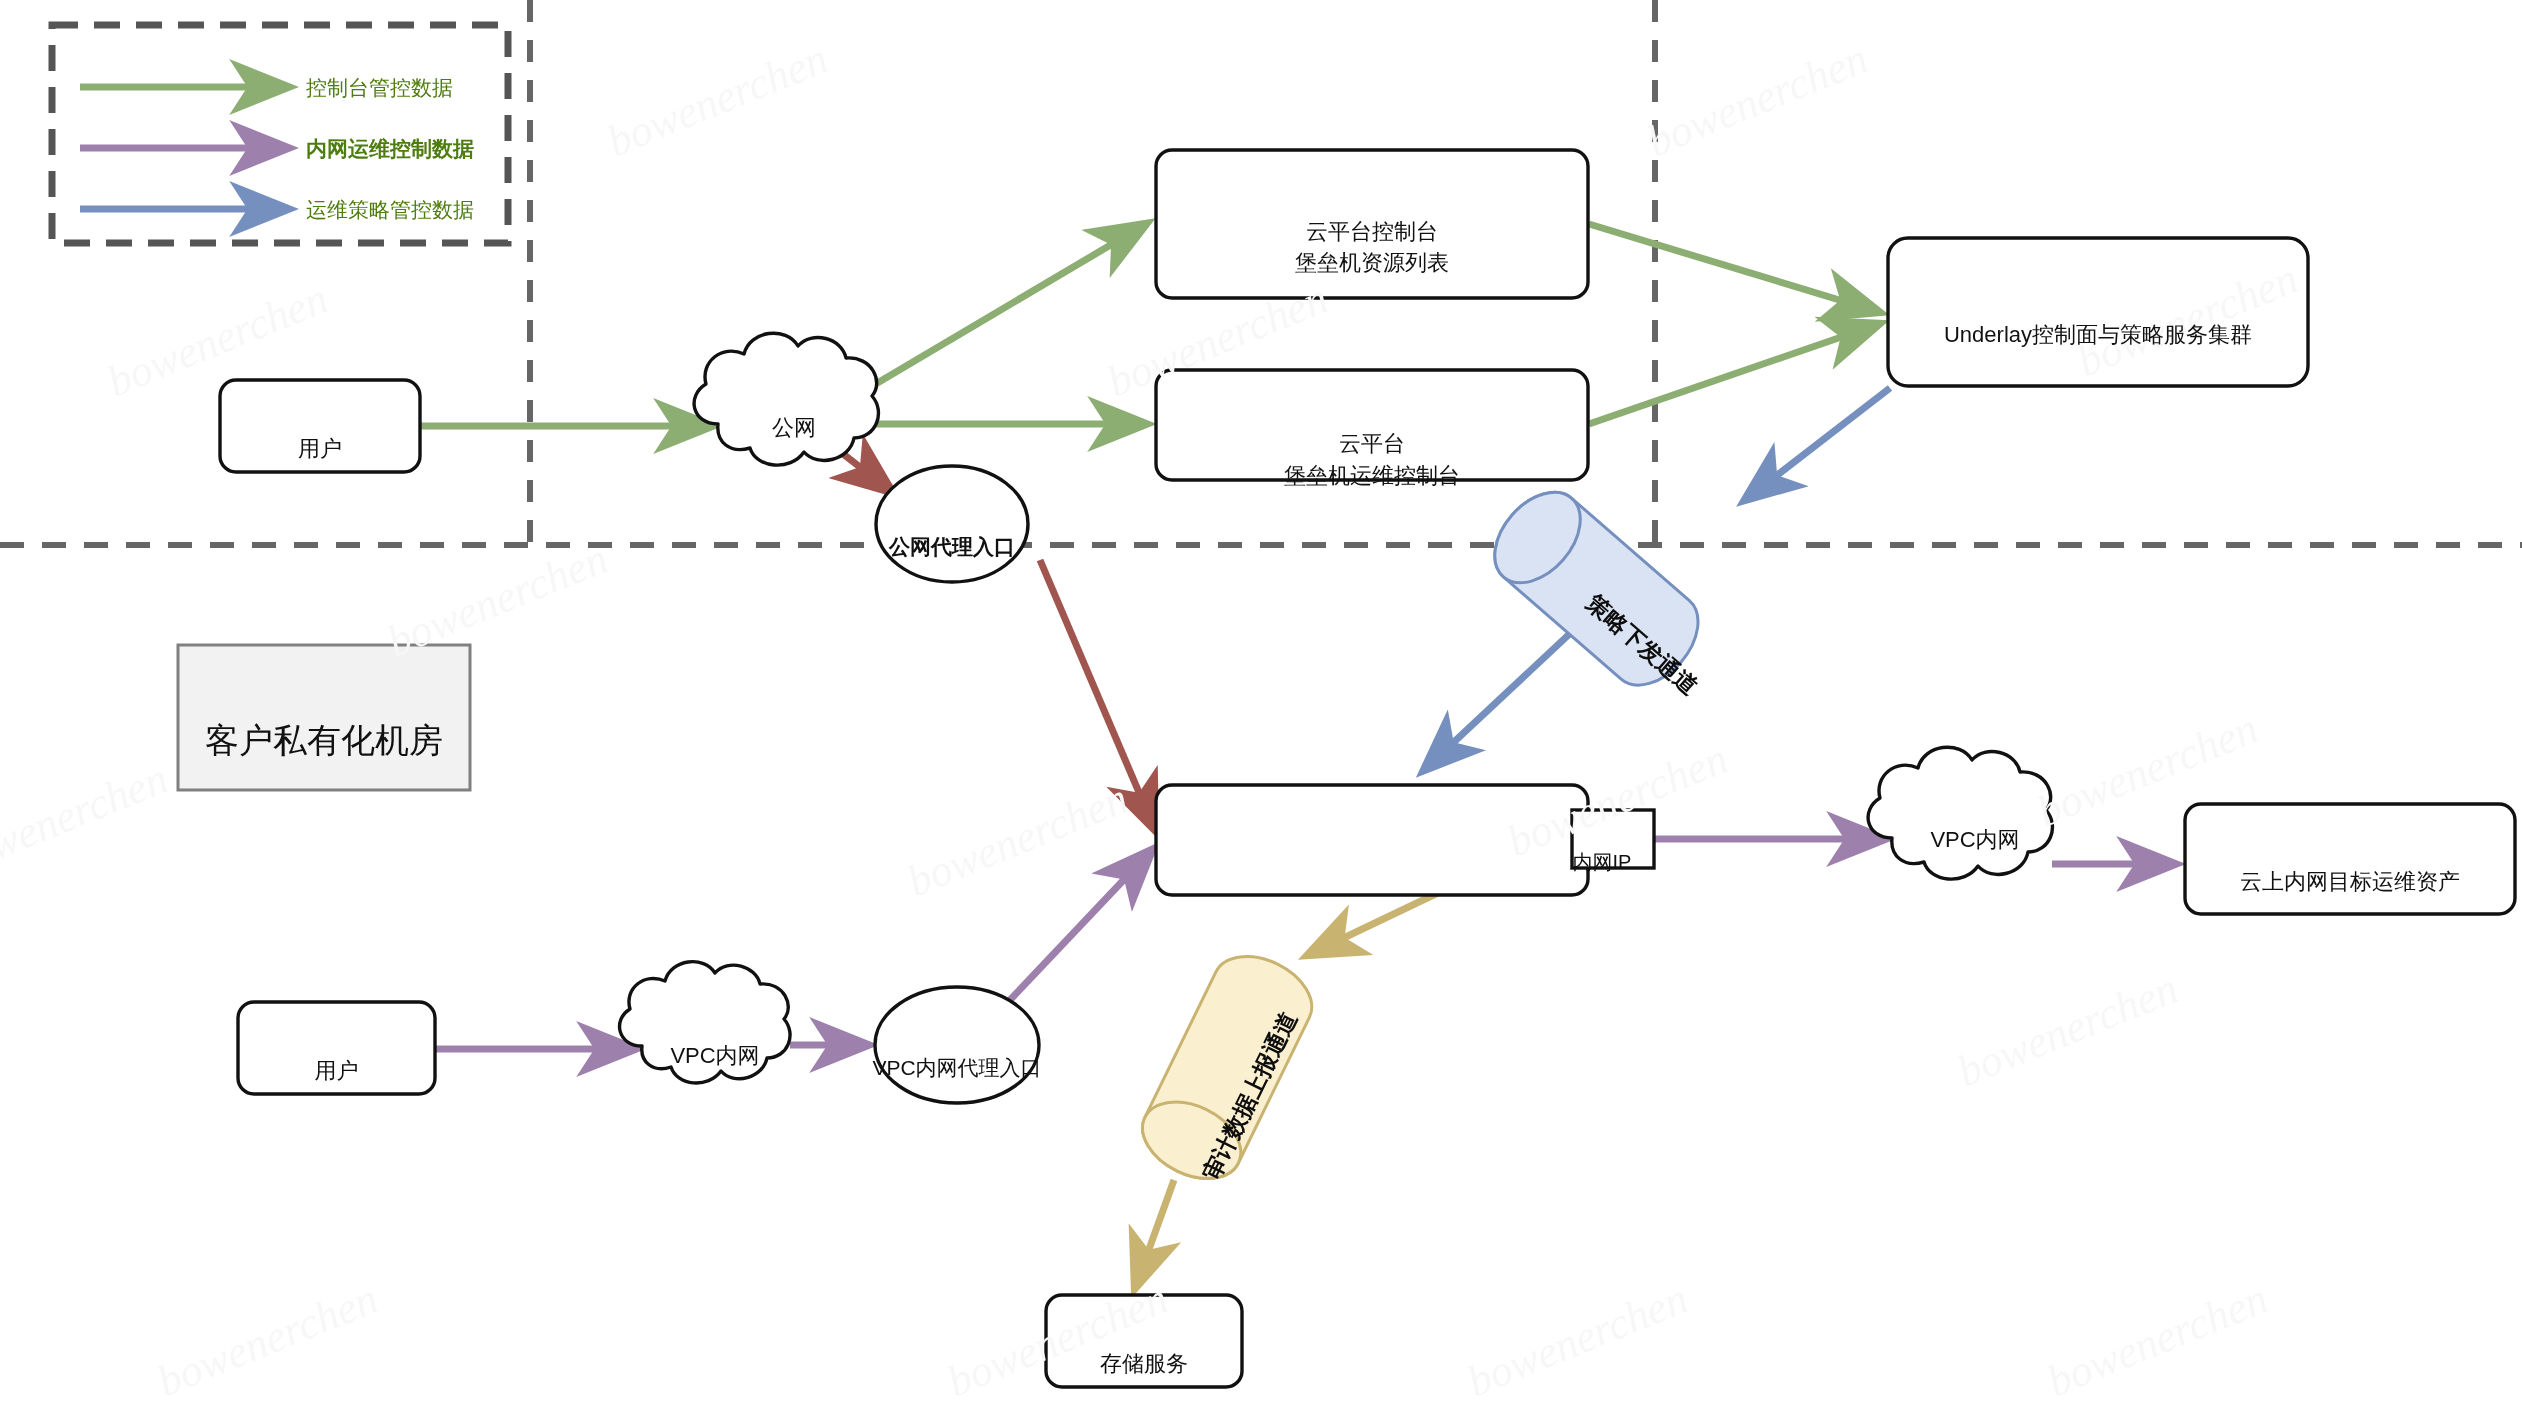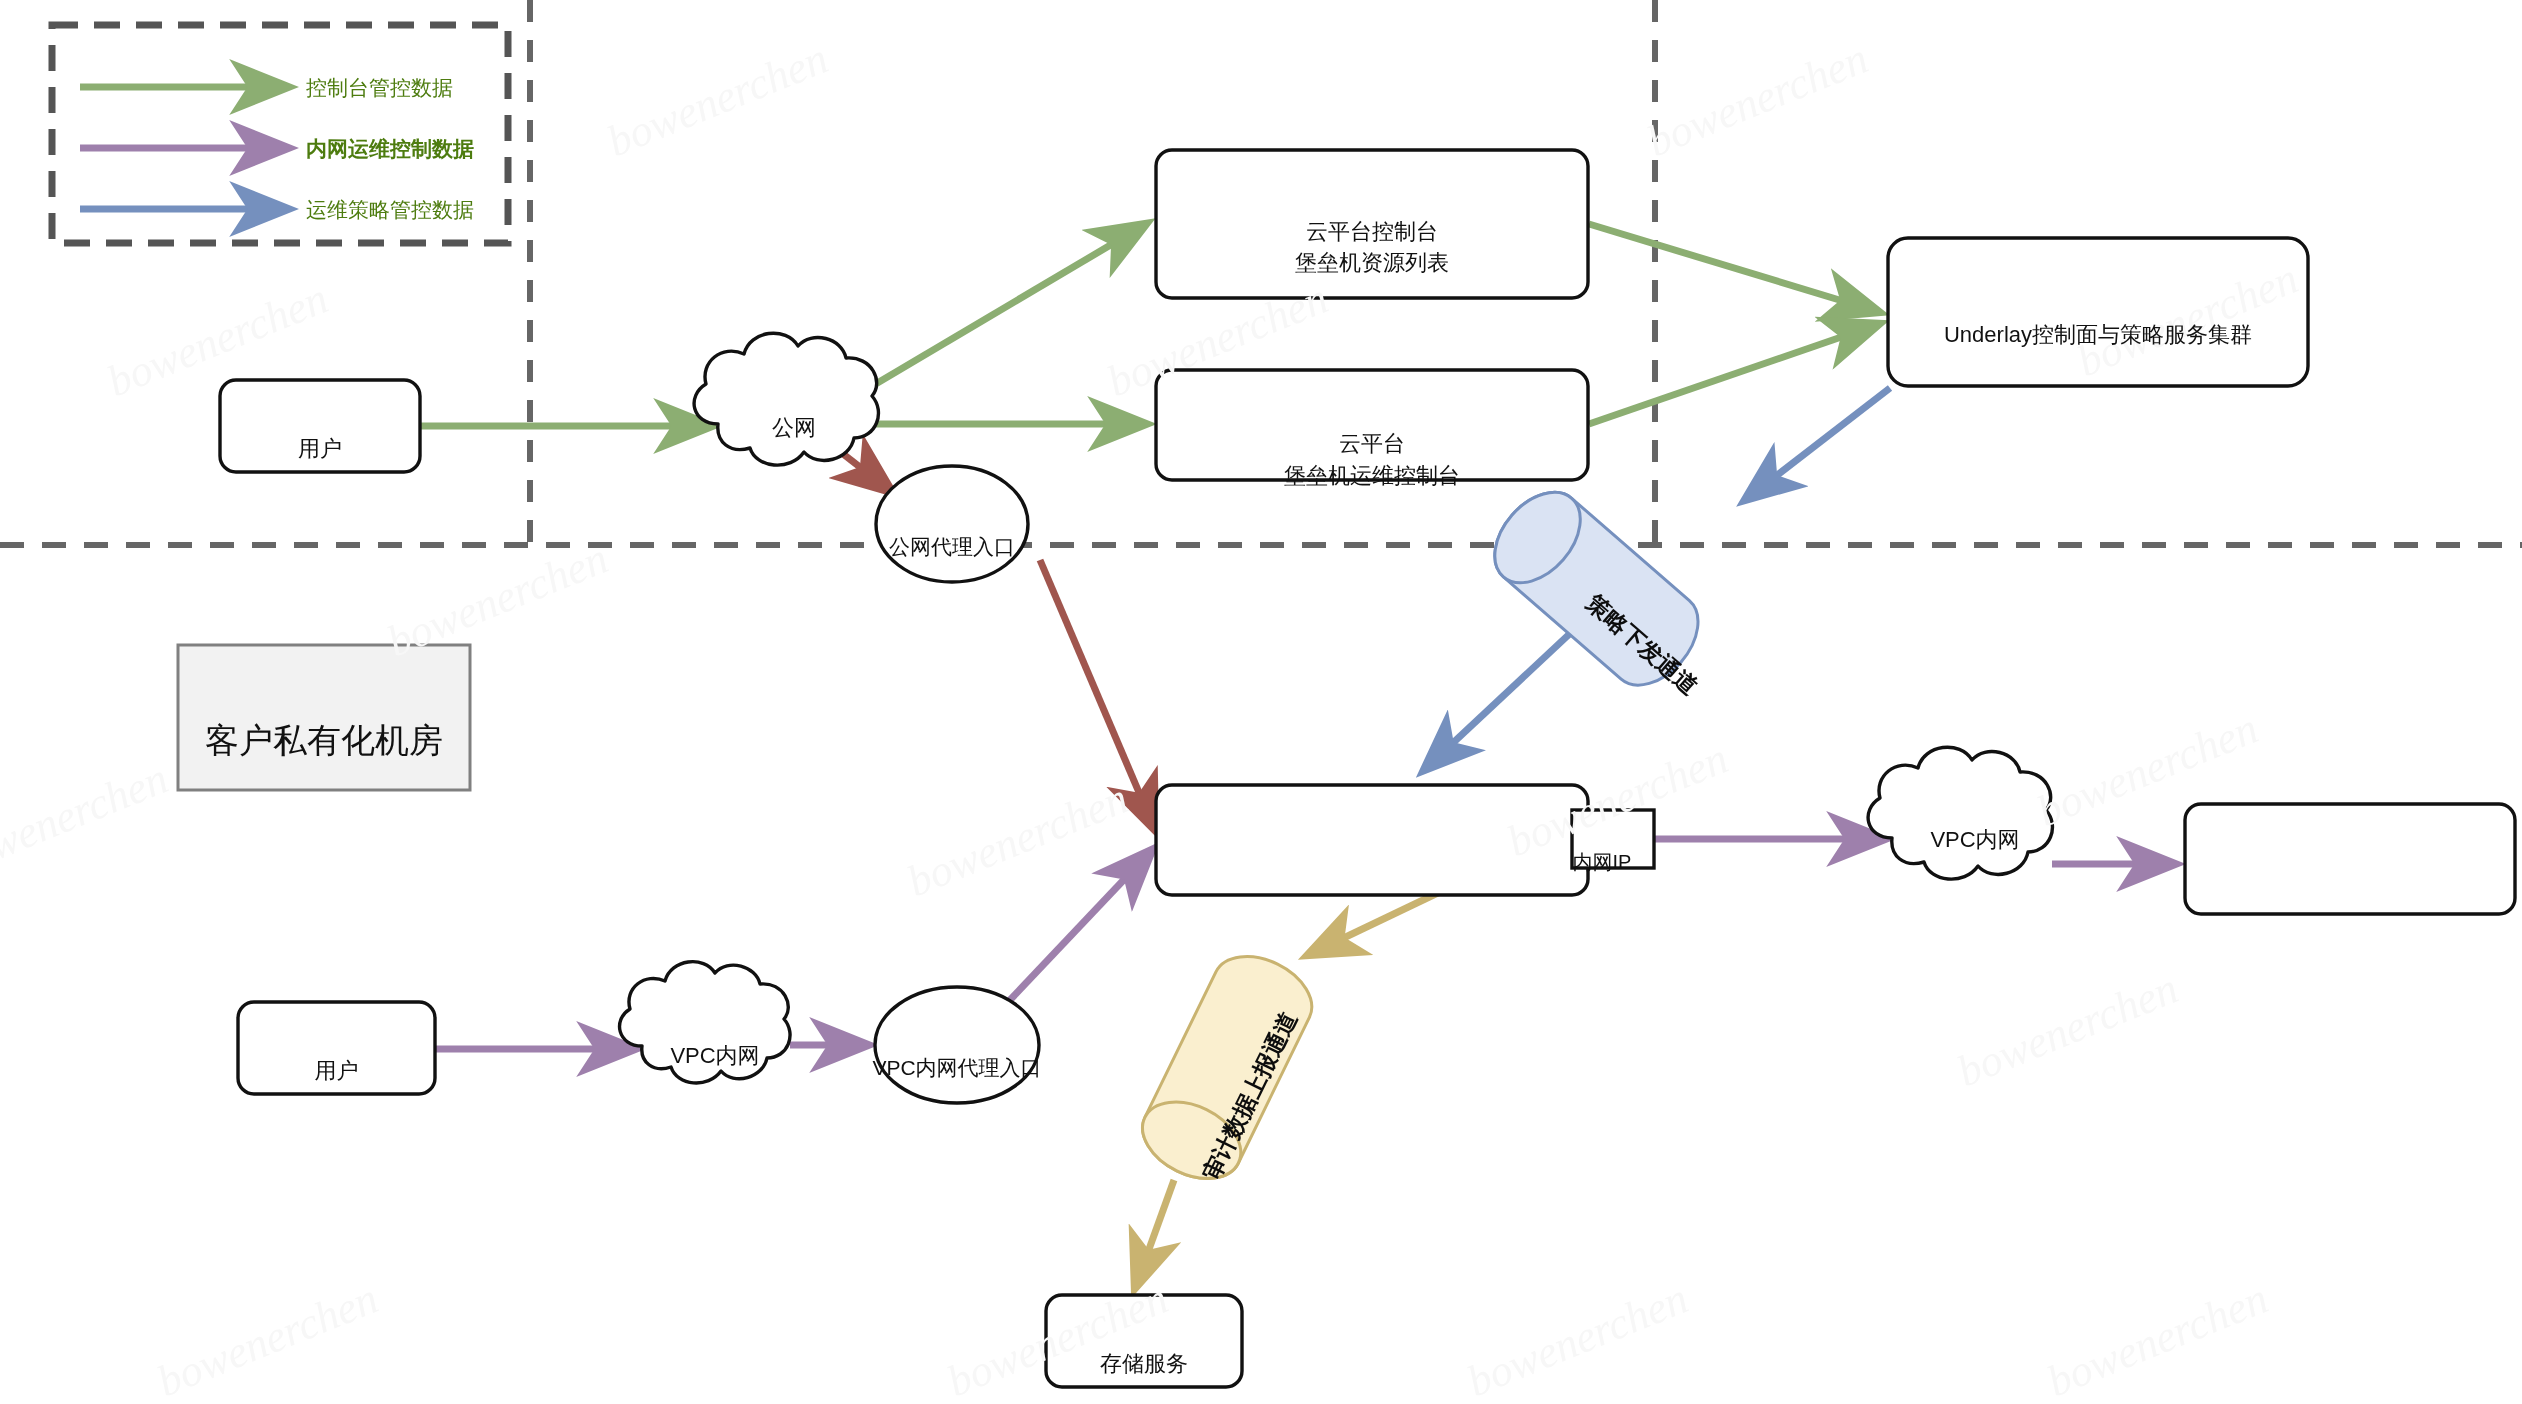--- a/index.html
+++ b/index.html
@@ -248,27 +248,28 @@
   <div class="nodetext" style="left:724px; top:370px; width:140px; height:70px; font-size:22px;">公网</div>
 
   <div class="nodetext" style="left:1156px; top:150px; width:432px; height:148px; font-size:22px;">云平台控制台
 堡垒机资源列表</div>
 
   <div class="nodetext" style="left:1156px; top:370px; width:432px; height:133px; font-size:22px;">云平台
 堡垒机运维控制台</div>
 
   <div class="nodetext" style="left:1888px; top:238px; width:420px; height:148px; font-size:22px;">Underlay控制面与策略服务集群</div>
 
-  <div class="nodetext" style="left:876px; top:494px; width:152px; height:60px; font-size:21px;">公网代理入口</div>
+  <div class="nodetext" style="left:876px; top:494px; width:152px; height:60px; font-size:21px;font-weight:bold;">公网代理入口</div>
 
 
   <div class="nodetext" style="left:1572px; top:810px; width:60px; height:58px; font-size:20px;text-align:right;">内网IP</div>
 
   <div class="nodetext" style="left:1900px; top:784px; width:150px; height:66px; font-size:22px;">VPC内网</div>
 
+  <div class="nodetext" style="left:2185px; top:804px; width:330px; height:110px; font-size:22px;">云上内网目标运维资产</div>
 
   <div class="nodetext" style="left:238px; top:1002px; width:197px; height:92px; font-size:22px;">用户</div>
 
   <div class="nodetext" style="left:640px; top:1000px; width:150px; height:66px; font-size:22px;">VPC内网</div>
 
   <div class="nodetext" style="left:872px; top:1016px; width:170px; height:58px; font-size:21px;">VPC内网代理入口</div>
 
   <div class="nodetext" style="left:1046px; top:1295px; width:196px; height:92px; font-size:22px;">存储服务</div>
 
   <div class="tunnel-label" style="left:1600px; top:588px; transform:rotate(41deg);">策略下发通道</div>

